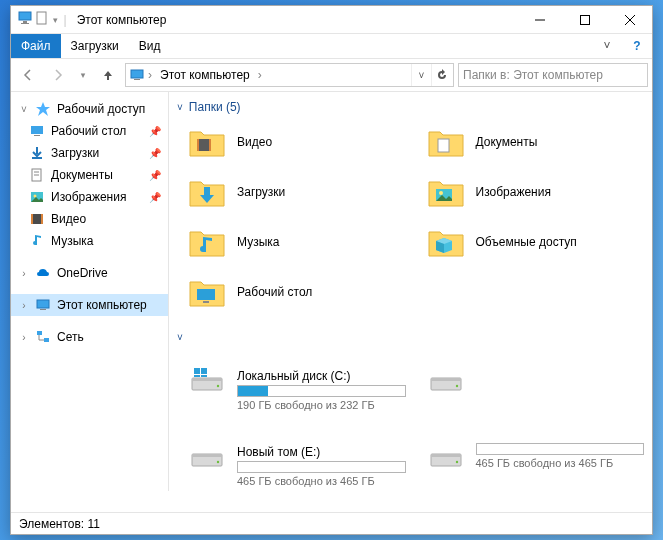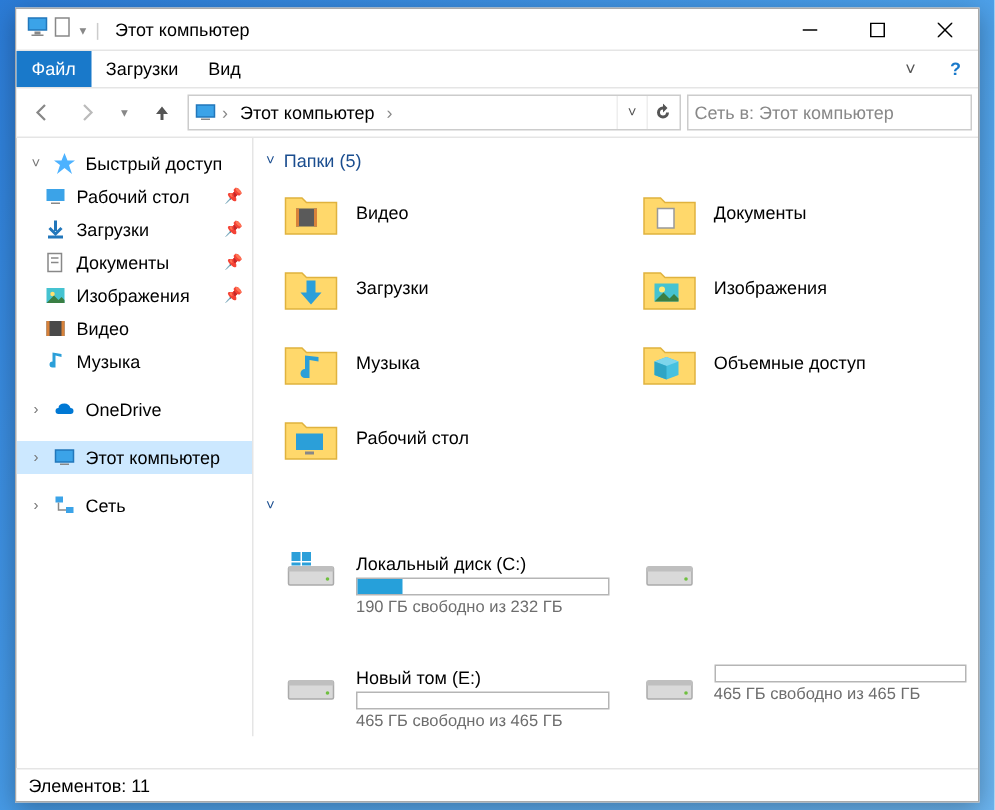--- a/index.html
+++ b/index.html
@@ -137,35 +137,35 @@
       <div class="right-ctrls">
         <div class="addr-btn" style="font-size:10px;">˅</div>
         <div class="addr-btn">
           <svg width="12" height="12" viewBox="0 0 12 12">
               <path d="M10 6 A4 4 0 1 1 6 2 L6 0 L9 3 L6 6 L6 4 A2 2 0 1 0 8 6 Z" fill="#555"></path>
             </svg>
         </div>
       </div>
     </div>
     <div class="searchbox">
-      <span>Сеть в: Этот компьютер</span>
+      <span>Папки в: Этот компьютер</span>
     </div>
   </div>
 
   <div class="body">
 
     <div class="sidebar">
       <div class="navitem top">
         <span class="chev">˅</span>
         <span class="ico">
             <svg width="16" height="16">
               <polygon points="8,1 10,6 15,6 11,9 13,15 8,11 3,15 5,9 1,6 6,6" fill="#4db2ff"></polygon>
             </svg>
           </span>
-        <span>Быстрый доступ</span>
+        <span>Рабочий доступ</span>
       </div>
       <div class="navitem">
         <span class="ico">
             <svg width="16" height="16">
               <rect x="2" y="3" width="12" height="8" fill="#3ba3e8"></rect>
               <rect x="5" y="12" width="6" height="1" fill="#888"></rect>
             </svg>
           </span>
         <span>Рабочий стол</span>
         <span class="pin">📌</span>

